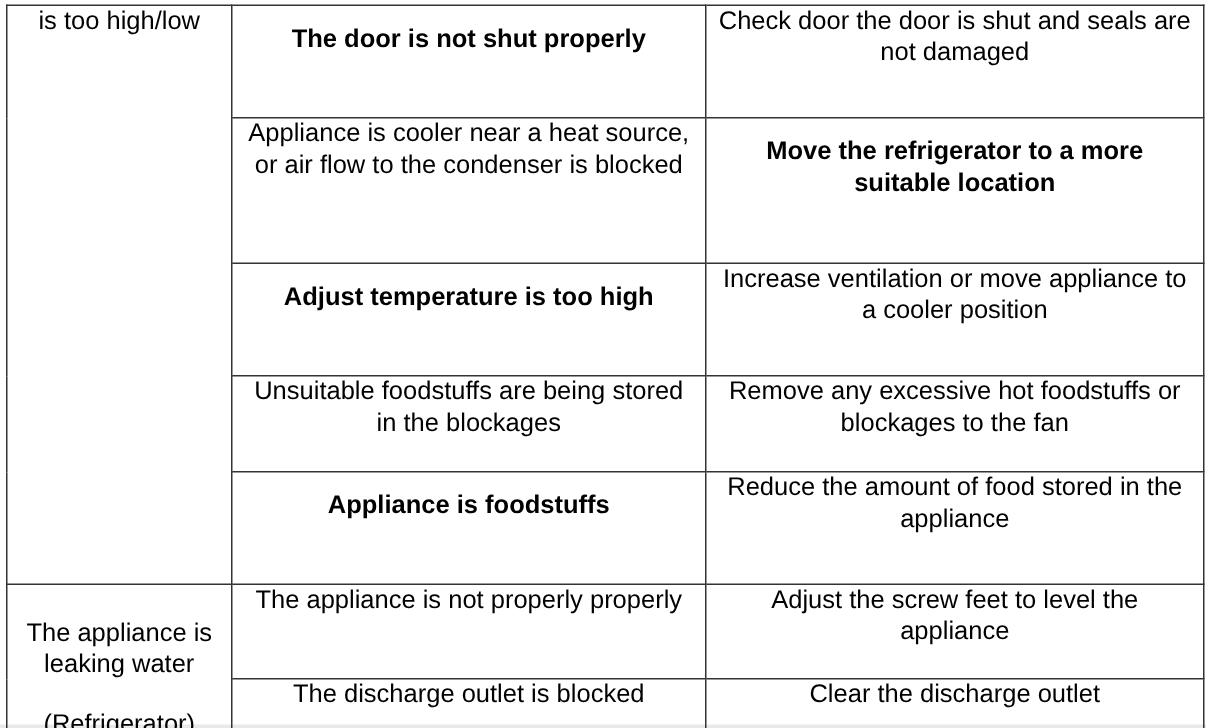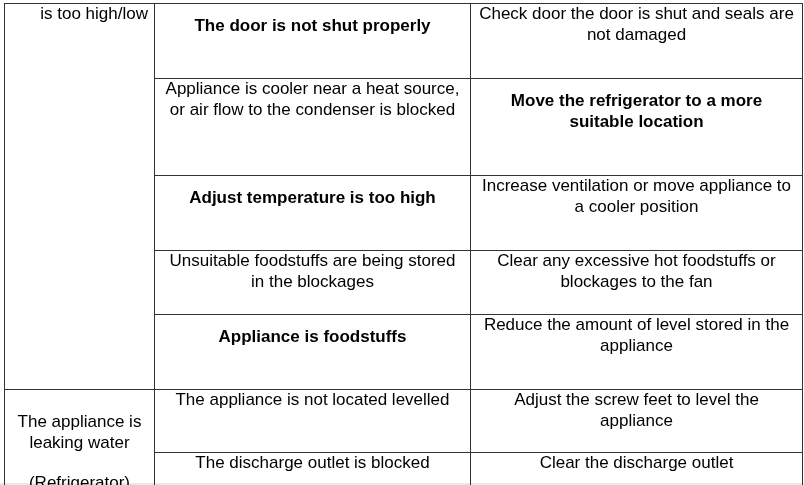--- a/index.html
+++ b/index.html
@@ -26,21 +26,21 @@
     col.c3 { width: 332px; }
     .r1 td { height: 62px; }
     .r2 td { height: 84px; }
     .r3 td { height: 62px; }
     .r4 td { height: 63px; }
     .r5 td { height: 62px; }
     .r6 td { height: 62px; }
     .r7 td { height: 42px; }
     .pt1 { padding-top: 12px; font-weight: bold; }
     .pt0 { padding-top: 0px; }
-    .symptom-cell { padding-top: 0; text-align: right; }
+    .symptom-cell { padding-top: 0; }
     .sym2 { padding-top: 22px; }
     .gap { display:block; height: 20px; }
   </style>
 </head>
 <body>
 
 <div class="page">
   <table>
     <colgroup>
         <col class="c1">
@@ -58,33 +58,33 @@
       <tr class="r2">
         <td class="pt0">Appliance is cooler near a heat source, or air flow to the condenser is blocked</td>
         <td class="pt1">Move the refrigerator to a more suitable location</td>
       </tr>
       <tr class="r3">
         <td class="pt1">Adjust temperature is too high</td>
         <td class="pt0">Increase ventilation or move appliance to a cooler position</td>
       </tr>
       <tr class="r4">
         <td class="pt0">Unsuitable foodstuffs are being stored in the blockages</td>
-        <td class="pt0">Clear any excessive hot foodstuffs or blockages to the fan</td>
+        <td class="pt0">Remove any excessive hot foodstuffs or blockages to the fan</td>
       </tr>
       <tr class="r5">
         <td class="pt1">Appliance is foodstuffs</td>
-        <td class="pt0">Reduce the amount of level stored in the appliance</td>
+        <td class="pt0">Reduce the amount of food stored in the appliance</td>
       </tr>
       <tr class="r6">
         <td rowspan="3" class="sym2">
           <span>The appliance is leaking water</span>
           <span class="gap"></span>
           <span>(Refrigerator)</span>
         </td>
-        <td class="pt0">The appliance is not located levelled</td>
+        <td class="pt0">The appliance is not properly properly</td>
         <td class="pt0">Adjust the screw feet to level the appliance</td>
       </tr>
       <tr class="r7">
         <td class="pt0">The discharge outlet is blocked</td>
         <td class="pt0">Clear the discharge outlet</td>
       </tr>
 
     </tbody>
   </table>
 </div>

